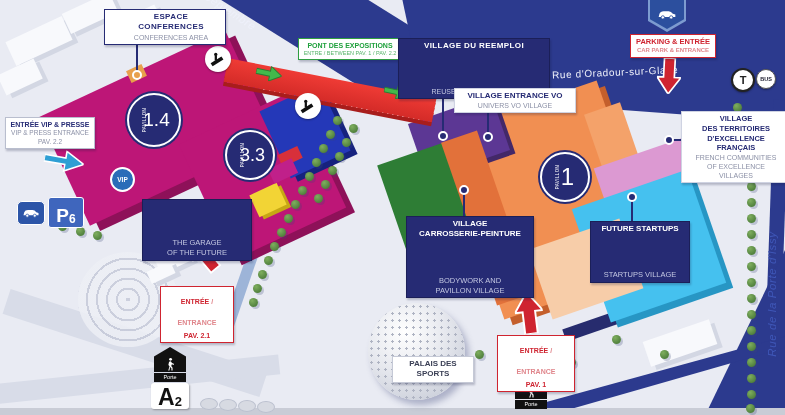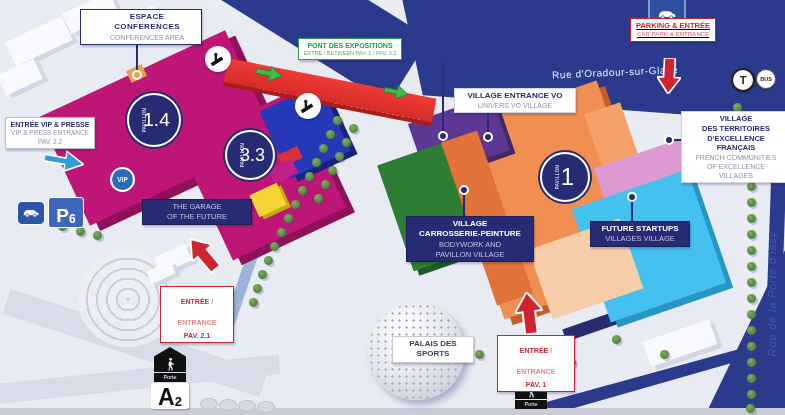--- a/index.html
+++ b/index.html
@@ -19,21 +19,21 @@
   .card.red-b{border:1.5px solid #cf2430;}
   .card.green-b{border:1.5px solid #2f9e41;}
   .card.navy-b{border:1.5px solid #262b74;}
   .t-navy{color:#262b74;font-weight:bold;}
   .t-gray{color:#8b90a6;}
   .t-red{color:#cf2430;font-weight:bold;}
   .t-red-l{color:#e0868c;font-weight:bold;}
   .t-green{color:#1fa03c;font-weight:bold;}
   .t-green-l{color:#55b368;}
   .t-white{color:#ffffff;font-weight:bold;}
-  .t-white-l{color:#c3c7e2;}
+  .t-white-l{color:#c3c7e2;margin-top:36px;}
   .pre{white-space:pre-line;display:block;}
   
   .leader{position:absolute;background:#262b74;z-index:25;}
   .dot{position:absolute;width:6px;height:6px;border-radius:50%;background:#262b74;
        border:2px solid #fff;z-index:26;}
   
   .pav{position:absolute;border-radius:50%;background:#262b74;border:2px solid #fff;
        box-shadow:0 0 0 2px #262b74;color:#fff;display:flex;align-items:center;
        justify-content:center;z-index:15;}
   .pav-word{position:absolute;left:3px;top:50%;transform:translateY(-50%) rotate(-90deg);
@@ -245,33 +245,37 @@
   <div class="dot" style="left:438px;top:131px;"></div>
   <div class="leader" style="left:487px;top:110px;width:2px;height:24px;"></div>
   <div class="dot" style="left:483px;top:132px;"></div>
   <div class="leader" style="left:671px;top:139px;width:11px;height:2px;"></div>
   <div class="dot" style="left:664px;top:135px;"></div>
   <div class="leader" style="left:463px;top:191px;width:2px;height:27px;"></div>
   <div class="dot" style="left:459px;top:185px;"></div>
   <div class="leader" style="left:631px;top:198px;width:2px;height:24px;"></div>
   <div class="dot" style="left:627px;top:192px;"></div>
 
-  <div class="card navy-b" style="left:80px;top:9px;width:100px;padding-left:16px;">
+  <div class="card navy-b" style="left:104px;top:9px;width:100px;padding-left:16px;">
     <span class="pre t-navy" style="font-size:8px;letter-spacing:.4px;">ESPACE
 CONFERENCES</span>
     <span class="pre t-gray" style="font-size:7px;">CONFERENCES AREA</span>
   </div>
 
   <div class="card green-b" style="left:298px;top:38px;width:94px;">
     <span class="pre t-green" style="font-size:7px;">PONT DES EXPOSITIONS</span>
     <span class="pre t-green-l" style="font-size:5.5px;">ENTRE / BETWEEN PAV. 1 / PAV. 2.2</span>
   </div>
 
-
-  <div class="card red-b" style="left:630px;top:18px;width:76px;text-decoration:underline;">
+  <div class="card navy" style="left:398px;top:38px;width:142px;">
+    <span class="pre t-white" style="font-size:8px;letter-spacing:.4px;">VILLAGE DU REEMPLOI</span>
+    <span class="pre t-white-l" style="font-size:7px;">REUSED PARTS VILLAGE</span>
+  </div>
+
+  <div class="card red-b" style="left:630px;top:34px;width:76px;">
     <span class="pre t-red" style="font-size:7.5px;">PARKING &amp; ENTRÉE</span>
     <span class="pre t-red-l" style="font-size:6px;">CAR PARK &amp; ENTRANCE</span>
   </div>
 
   <div class="card" style="left:454px;top:88px;width:112px;border-color:#cfd3e2;">
     <span class="pre t-navy" style="font-size:8px;">VILLAGE ENTRANCE VO</span>
     <span class="pre t-gray" style="font-size:7px;">UNIVERS VO VILLAGE</span>
   </div>
 
   <div class="card" style="left:681px;top:111px;width:100px;border-color:#cfd3e2;">
@@ -302,24 +306,24 @@
 
   <div class="card navy" style="left:406px;top:216px;width:118px;">
     <span class="pre t-white" style="font-size:8px;">VILLAGE
 CARROSSERIE-PEINTURE</span>
     <span class="pre t-white-l" style="font-size:7.5px;">BODYWORK AND
 PAVILLON VILLAGE</span>
   </div>
 
   <div class="card navy" style="left:590px;top:221px;width:90px;">
     <span class="pre t-white" style="font-size:8px;">FUTURE STARTUPS</span>
-    <span class="pre t-white-l" style="font-size:7.5px;">VILLAGES VILLAGE</span>
-  </div>
-
-  <div class="card" style="left:392px;top:336px;width:72px;z-index:31;border-color:#c5c9d6;">
+    <span class="pre t-white-l" style="font-size:7.5px;">STARTUPS VILLAGE</span>
+  </div>
+
+  <div class="card" style="left:392px;top:356px;width:72px;z-index:31;border-color:#c5c9d6;">
     <span class="pre" style="font-size:8px;font-weight:bold;color:#3a3f55;">PALAIS DES
 SPORTS</span>
   </div>
 
   <div class="card red-b" style="left:497px;top:335px;width:68px;">
     <span style="font-size:7px;"><span class="t-red">ENTRÉE</span><span class="t-red-l"> / </span><span class="t-red-l">ENTRANCE</span></span>
     <span class="pre t-red" style="font-size:7px;">PAV. 1</span>
   </div>
 
   <div class="gate-pent" style="left:154px;top:347px;width:32px;height:25px;">

